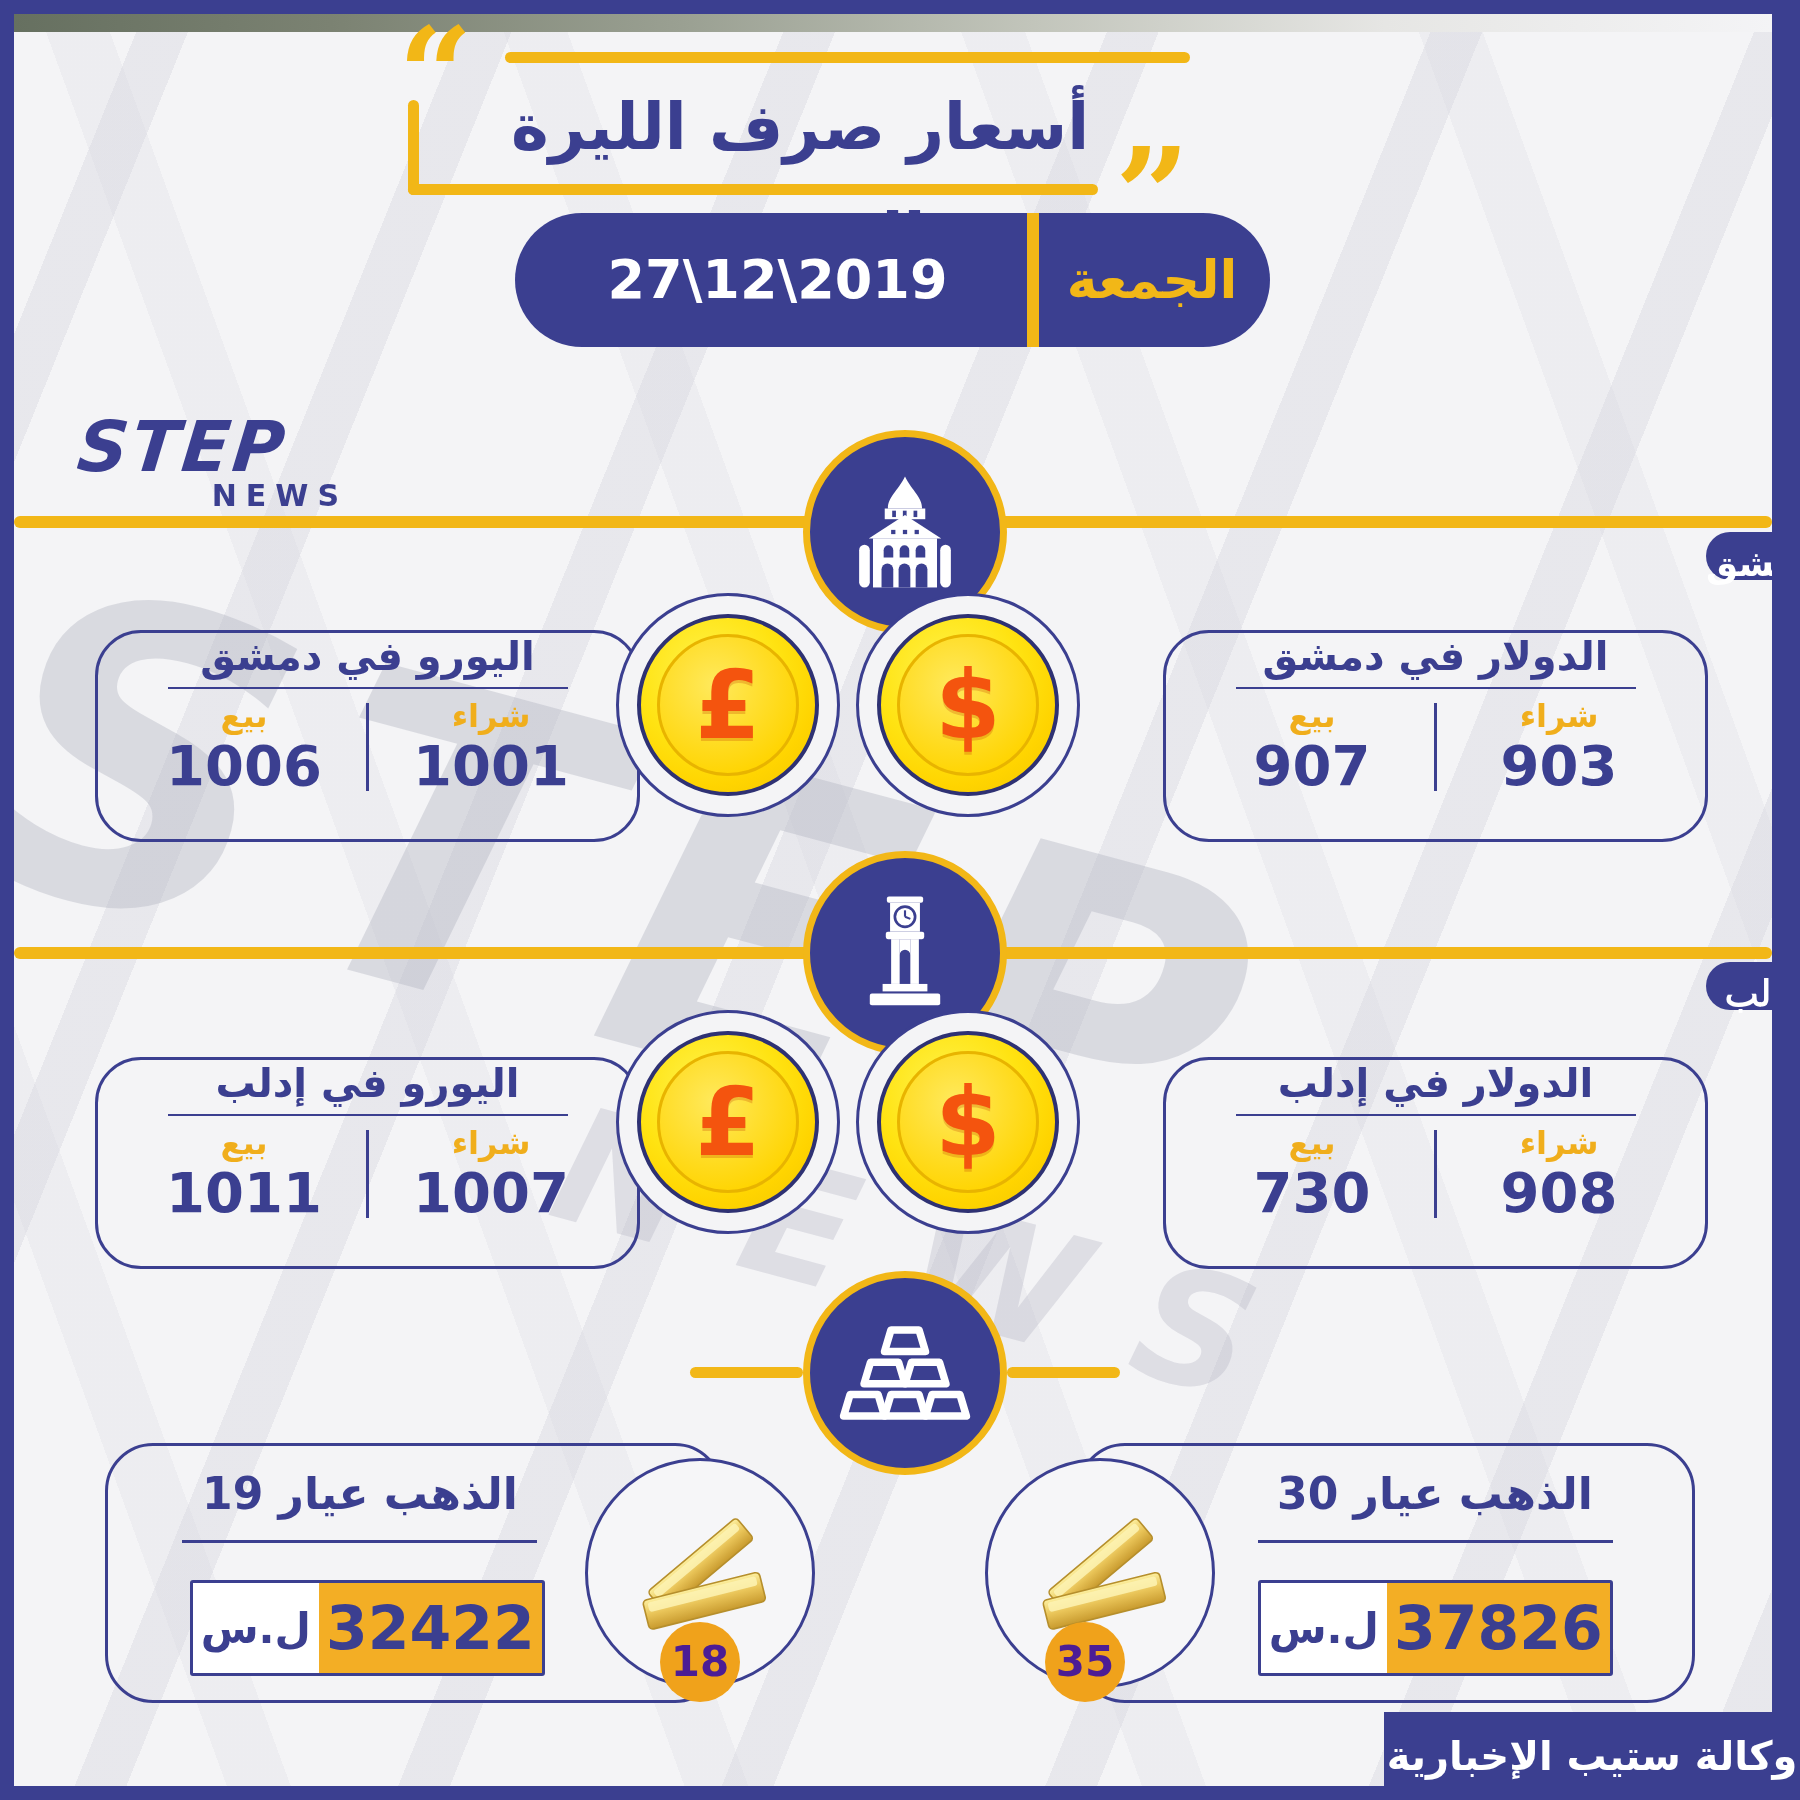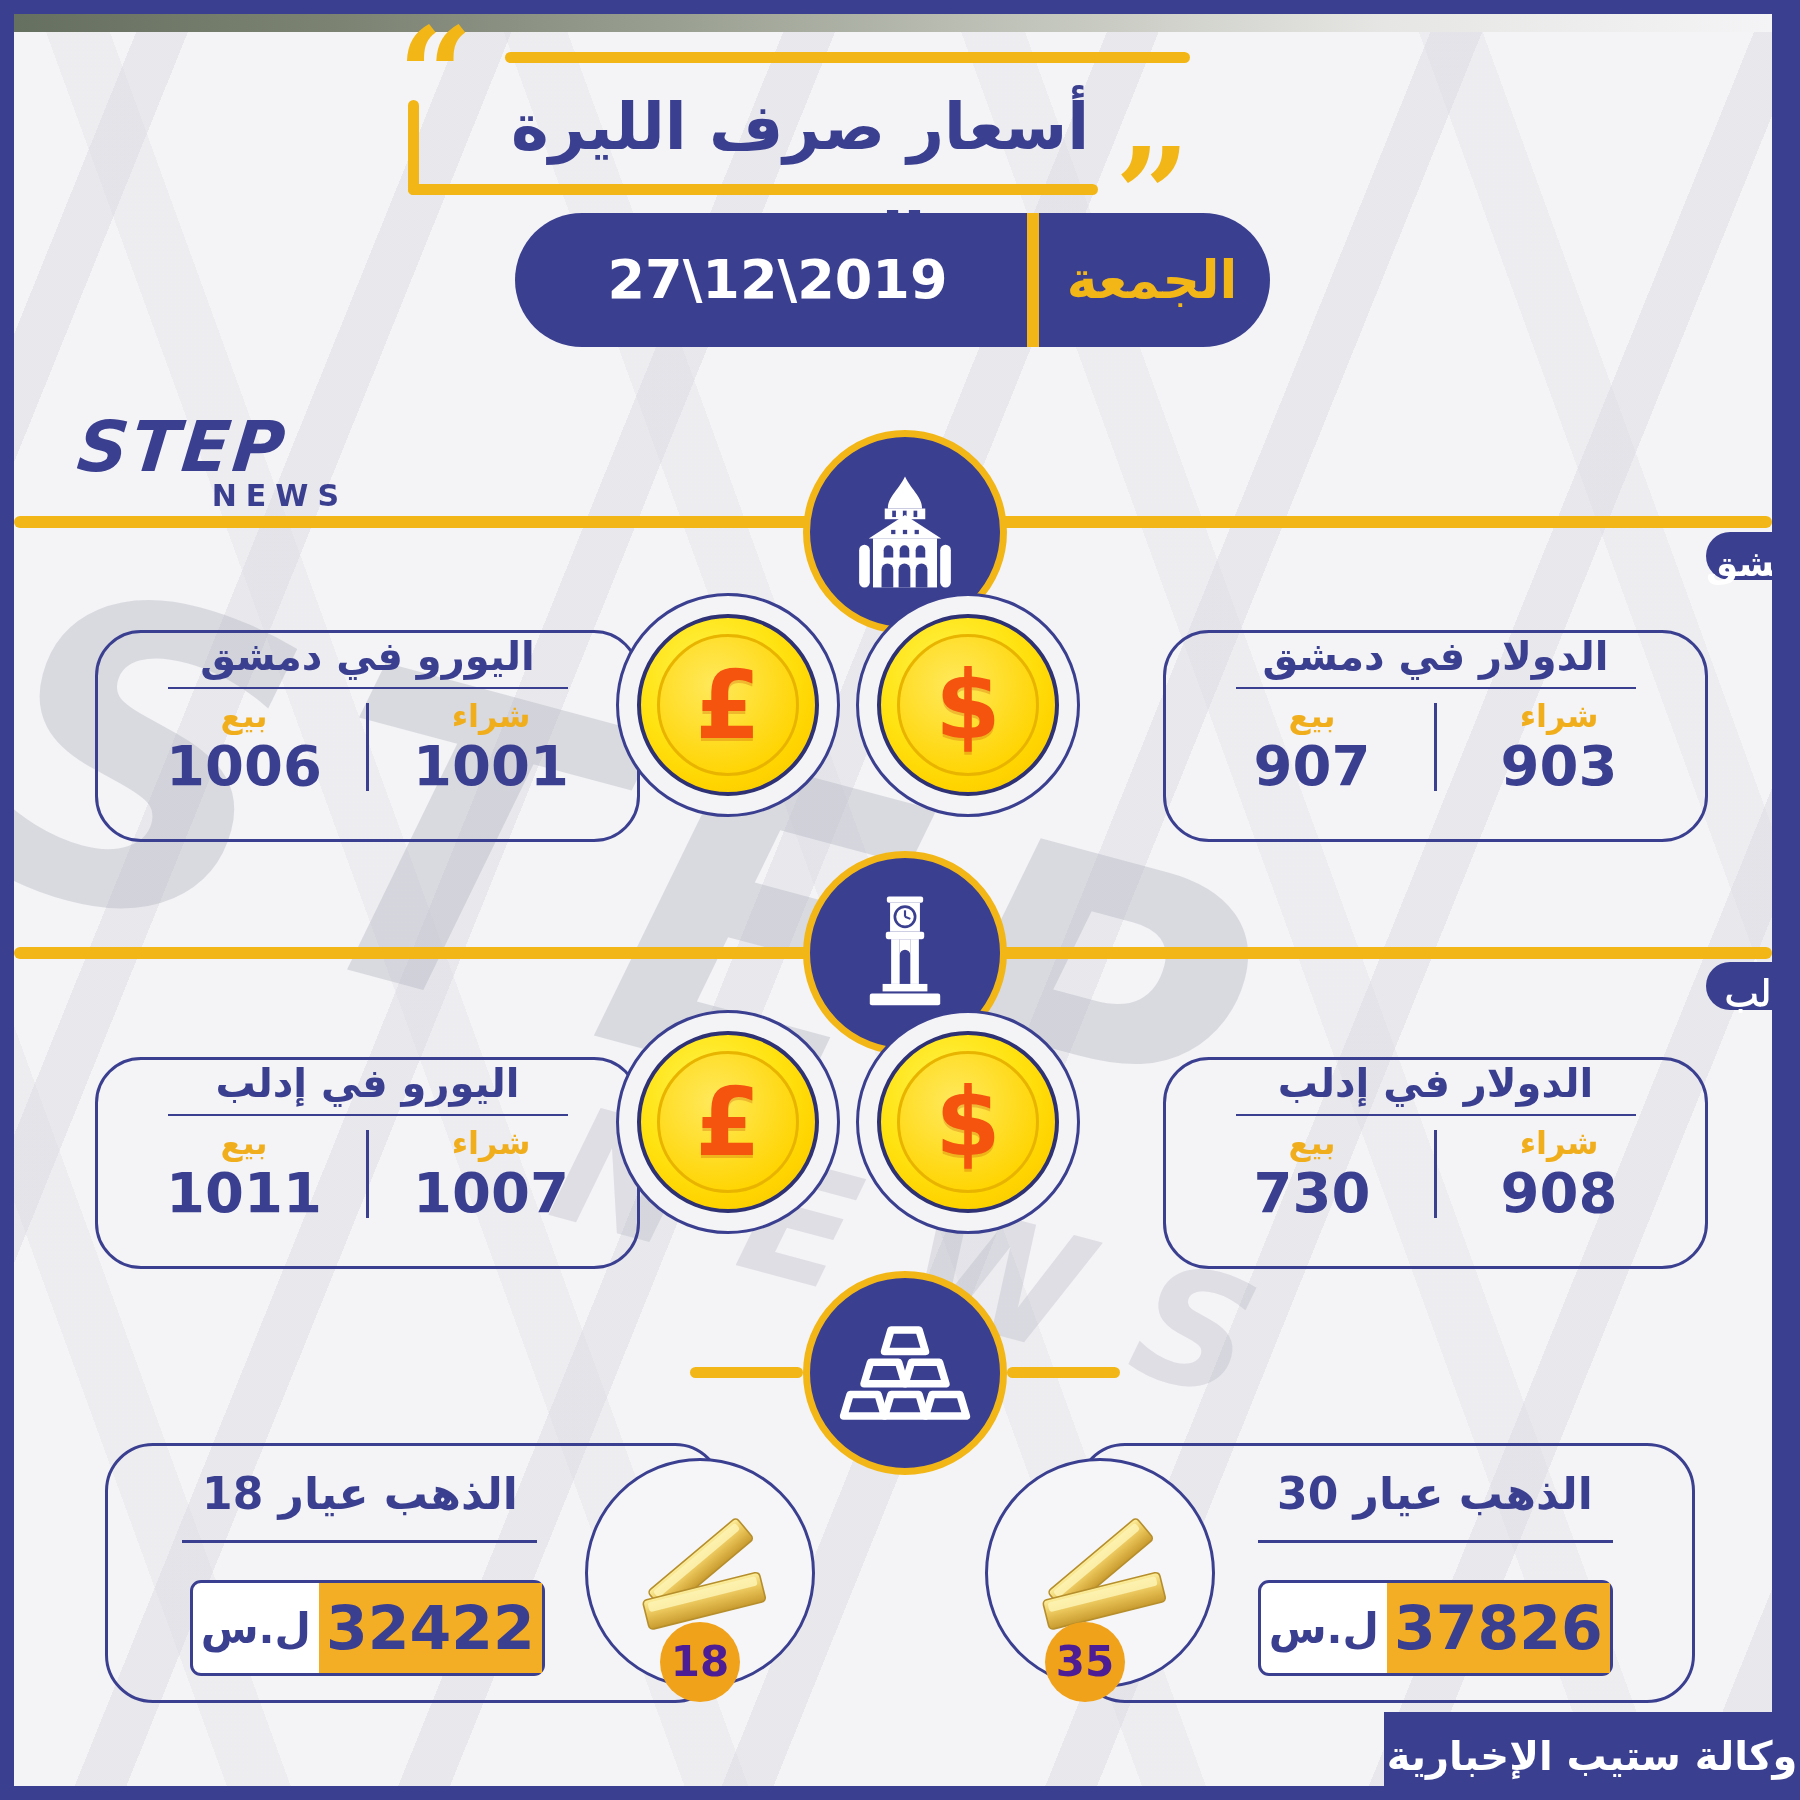--- a/index.html
+++ b/index.html
@@ -73,21 +73,21 @@
     background:radial-gradient(circle at 40% 35%, #ffe95c, #ffd400 78%);}
   .coin-symbol{position:relative;z-index:1;font-size:94px;font-weight:bold;color:var(--orange);
     text-shadow:0 3px 0 rgba(190,60,0,.25);}
 
   
   .gold-card{width:618px;height:260px;border:3px solid var(--blue);border-radius:48px;
     box-sizing:border-box;z-index:3;}
   .gold-title{position:absolute;width:460px;text-align:center;color:var(--blue);
     font-size:44px;font-weight:bold;z-index:4;}
   .gold-underline{position:absolute;width:355px;height:3px;background:var(--blue);z-index:4;}
-  .gold-box{position:absolute;width:355px;height:96px;border:3px solid var(--blue);border-radius:11px;
+  .gold-box{position:absolute;width:355px;height:96px;border:3px solid var(--blue);border-radius:3px;
     background:#fff;box-sizing:border-box;display:flex;z-index:4;}
   .gold-cur{width:36%;display:flex;align-items:center;justify-content:center;
     color:var(--blue);font-size:42px;font-weight:bold;}
   .gold-num{width:64%;background:var(--box-yellow);display:flex;align-items:center;justify-content:center;
     color:var(--blue);font-size:60px;font-weight:bold;}
   .gold-circle{width:230px;height:230px;border-radius:50%;border:3px solid var(--blue);
     background:#f6f6f8;box-sizing:border-box;z-index:4;display:flex;align-items:center;justify-content:center;}
   .karat-badge{width:80px;height:80px;border-radius:50%;background:var(--badge-yellow);z-index:5;
     color:#4c1d95;font-size:42px;font-weight:bold;text-align:center;line-height:80px;}
 
@@ -273,21 +273,21 @@
         <polygon points="33,40 59,40 65,60 27,60"></polygon>
         <polygon points="71,40 97,40 103,60 65,60"></polygon>
         <polygon points="14,70 40,70 46,90 8,90"></polygon>
         <polygon points="52,70 78,70 84,90 46,90"></polygon>
         <polygon points="90,70 116,70 122,90 84,90"></polygon>
       </g>
     </svg>
   </div>
 
   <div class="abs gold-card" style="left:105px;top:1443px;"></div>
-  <div class="abs gold-title" style="left:130px;top:1468px;" dir="rtl">الذهب عيار 18</div>
+  <div class="abs gold-title" style="left:130px;top:1468px;" dir="rtl">الذهب عيار 19</div>
   <div class="abs gold-underline" style="left:182px;top:1540px;"></div>
   <div class="abs gold-box" style="left:190px;top:1580px;">
     <div class="gold-cur" dir="rtl">ل.س</div>
     <div class="gold-num">32422</div>
   </div>
   <div class="abs gold-circle" style="left:585px;top:1458px;">
     <svg width="150" height="150" viewBox="0 0 140 140">
       <defs>
         <linearGradient id="g1" x1="0" y1="0" x2="0" y2="1">
           <stop offset="0" stop-color="#fdf0a0"></stop>

